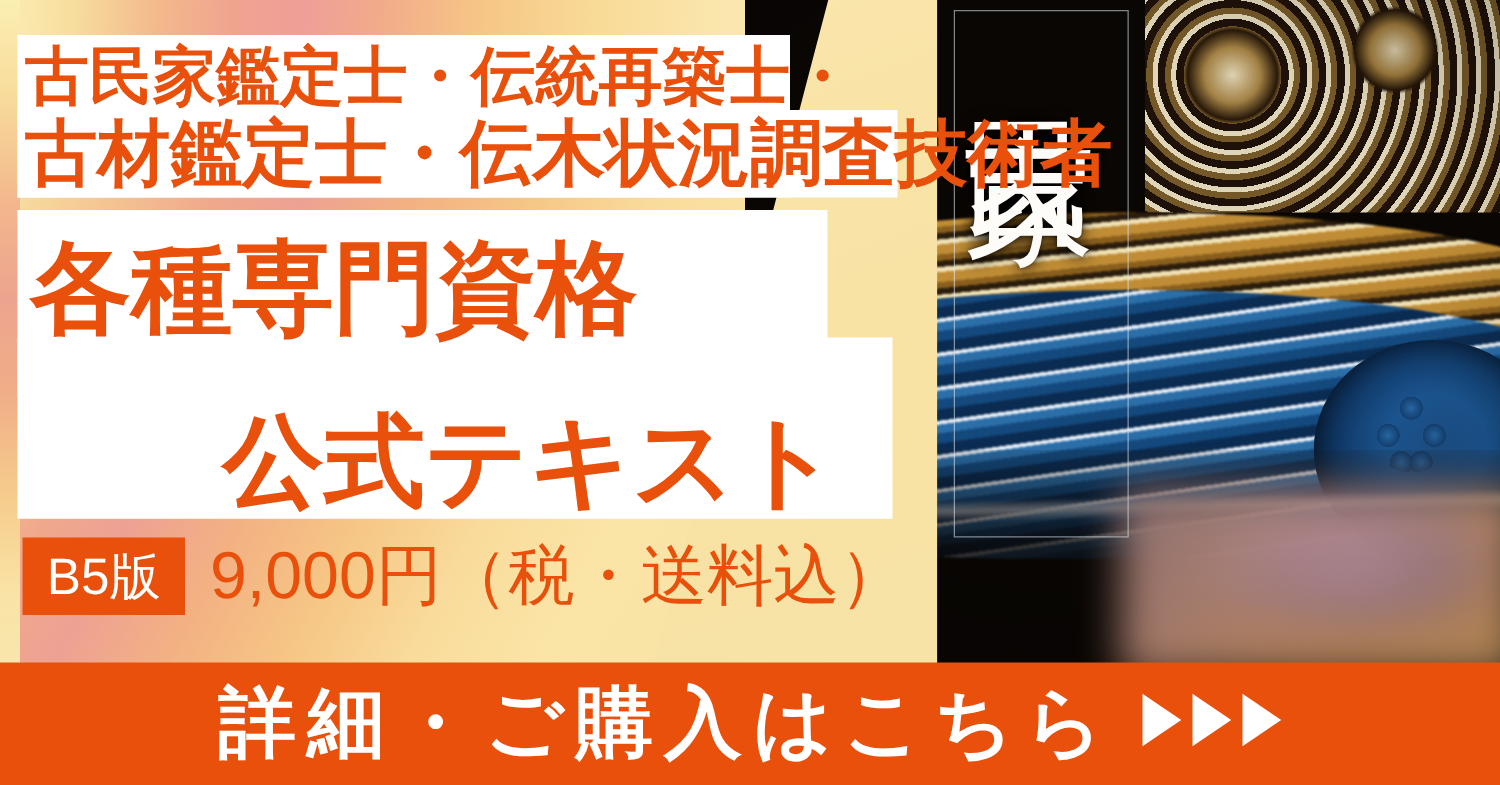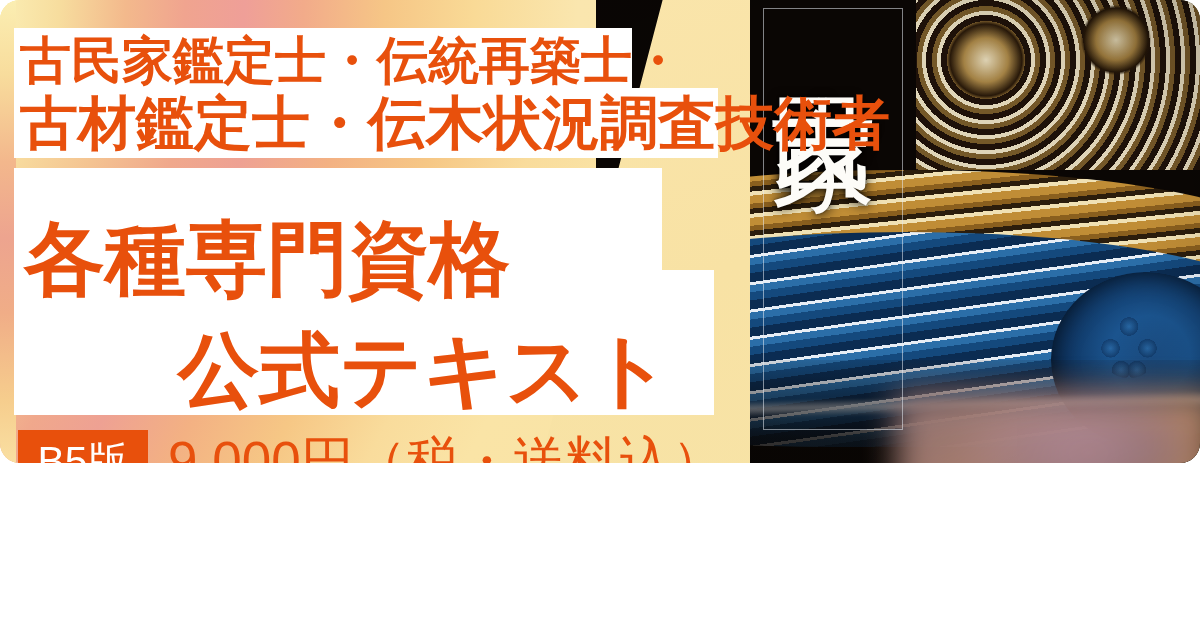--- a/index.html
+++ b/index.html
@@ -2,23 +2,22 @@
 <html lang="ja"><head>
 <meta charset="utf-8">
 <style>
   html,body{margin:0;padding:0;}
   body{
     width:1200px;height:628px;overflow:hidden;
     font-family:"Liberation Sans","DejaVu Sans",sans-serif;
     background:#fff;
   }
   #banner{
-    position:relative;width:1200px;height:463px;overflow:hidden;
+    position:relative;width:1200px;height:628px;overflow:hidden;
     background:#fef9c3;
-    border-radius:20px;
   }
 
   
   .photo{
     position:absolute;top:0;left:596px;width:604px;height:540px;
     overflow:hidden;
     background:#0a0604;
   }
   .carve-top{
     position:absolute;left:-40px;top:-10px;width:700px;height:250px;
@@ -177,21 +176,21 @@
   .panel-b{left:14px;top:168px;width:648px;height:150px;}
   .panel-b2{left:14px;top:270px;width:700px;height:145px;}
 
   .txt-line{
     position:absolute;color:#e8500c;font-weight:700;
     white-space:nowrap;letter-spacing:0px;
   }
   .t1{left:20px;top:30px;font-size:51px;line-height:62px;}
   .t2{left:20px;top:92px;font-size:58px;line-height:62px;}
 
-  .h1{left:24px;top:183px;font-size:81px;line-height:96px;font-weight:700;margin-top:28px;}
+  .h1{left:24px;top:183px;font-size:81px;line-height:96px;font-weight:700;}
   .h2{left:178px;top:283px;font-size:81px;line-height:96px;font-weight:700;margin-top:39px;}
 
   
   .badge{
     position:absolute;left:18px;top:430px;width:130px;height:62px;
     background:#e8500c;color:#fff;font-size:41px;font-weight:400;
     display:flex;align-items:center;justify-content:center;
     letter-spacing:0px;
   }
   .price{
@@ -257,20 +256,21 @@
 
   <div class="panel panel-b"></div>
   <div class="panel panel-b2"></div>
   <div class="txt-line h1">各種専門資格</div>
   <div class="txt-line h2">公式テキスト</div>
 
   <div class="badge">B5版</div>
   <div class="price">9,000円（税・送料込）</div>
 
   <div class="cta">
+    <span class="cta-text">詳細・ご購入はこちら</span>
     <span class="cta-arrows">
       <span class="tri"></span>
       <span class="tri"></span>
       <span class="tri"></span>
     </span>
   </div>
 
 </div>
 
 </body></html>

